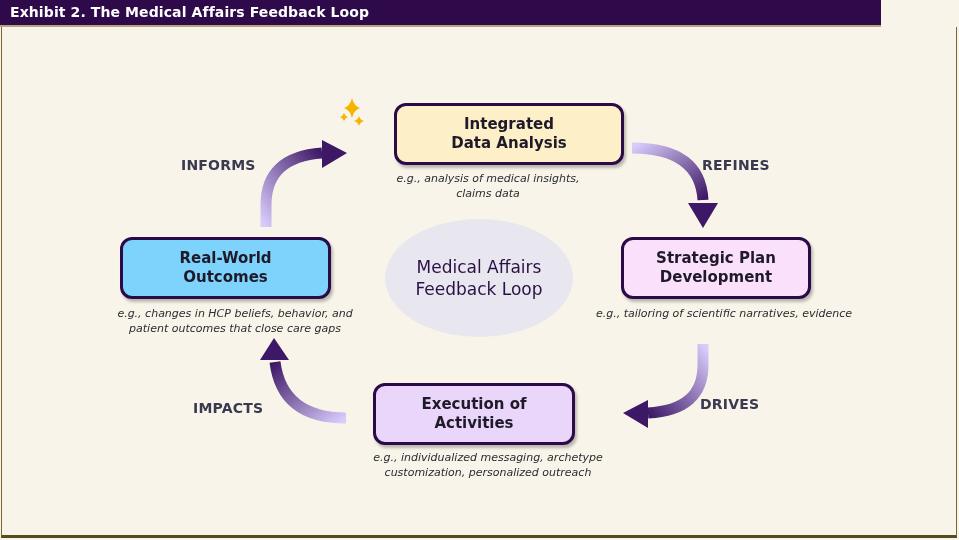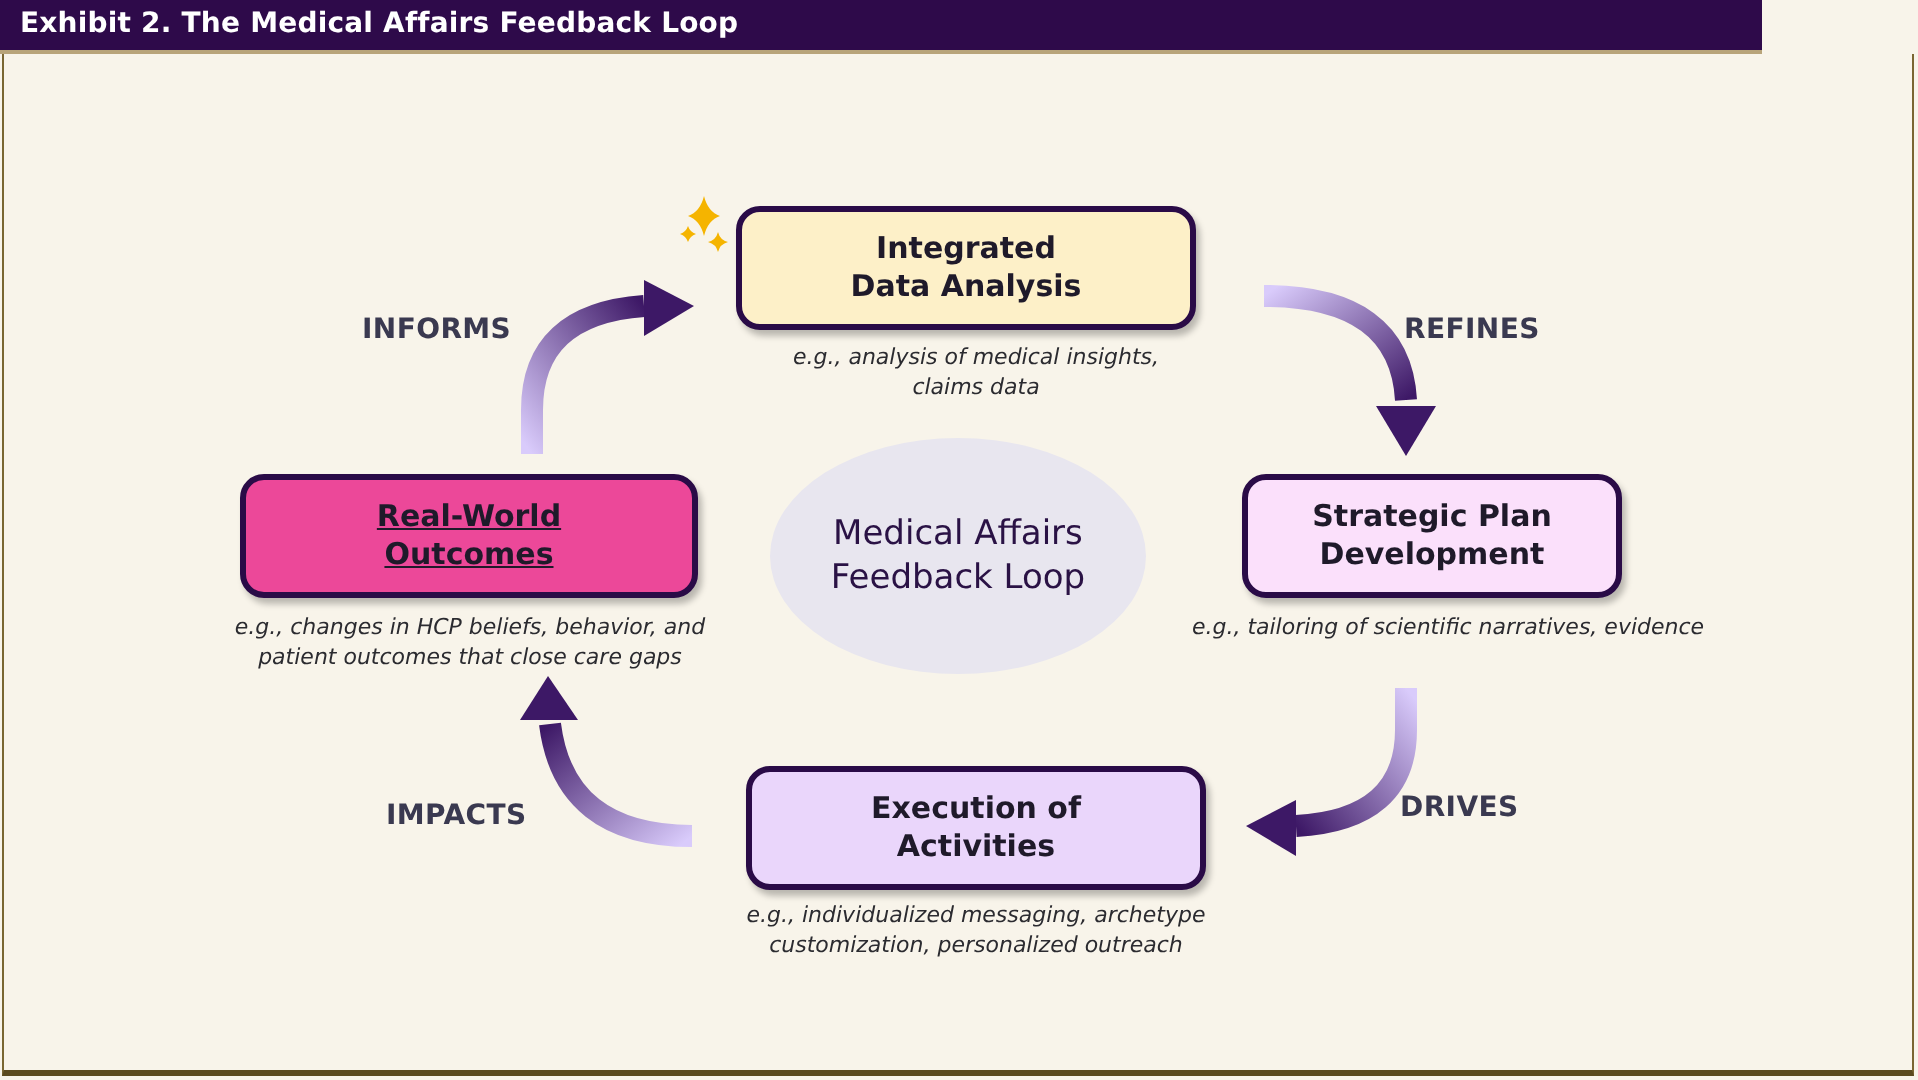--- a/index.html
+++ b/index.html
@@ -63,53 +63,53 @@
     <polygon points="260,360 274,338 289,360" fill="#3d1866"></polygon>
   </g>
 
   <g fill="#f5b400">
     <path d="M352,98 Q354,106 360,108 Q354,110 352,118 Q350,110 344,108 Q350,106 352,98 Z"></path>
     <path d="M344,113 Q345,116 348,117 Q345,118 344,121 Q343,118 340,117 Q343,116 344,113 Z"></path>
     <path d="M359,116 Q360,120 364,121 Q360,122 359,126 Q358,122 354,121 Q358,120 359,116 Z"></path>
   </g>
 </svg>
 
-<div class="box" style="left:368px;top:103px;width:230px;height:62px;background:#fdf0c8;">
+<div class="box" style="left:394px;top:103px;width:230px;height:62px;background:#fdf0c8;">
   <div>
     <span>Integrated</span>
     <span>Data Analysis</span>
   </div>
 </div>
 <div class="desc" style="left:338px;top:171px;width:300px;">
   <span style="display:block">e.g., analysis of medical insights,</span>
   <span style="display:block">claims data</span>
 </div>
 
 <div class="box" style="left:621px;top:237px;width:190px;height:62px;background:#fbe0fb;">
   <div>
     <span>Strategic Plan</span>
     <span>Development</span>
   </div>
 </div>
 <div class="desc" style="left:579px;top:306px;width:290px;">
   <span style="display:block">e.g., tailoring of scientific narratives, evidence</span>
 </div>
 
-<div class="box" style="left:373px;top:383px;width:230px;height:62px;background:#ead6fb;align-items:center;">
+<div class="box" style="left:373px;top:383px;width:202px;height:62px;background:#ead6fb;align-items:center;">
   <div>
     <span>Execution of</span>
     <span>Activities</span>
   </div>
 </div>
 <div class="desc" style="left:338px;top:450px;width:300px;">
   <span style="display:block">e.g., individualized messaging, archetype</span>
   <span style="display:block">customization, personalized outreach</span>
 </div>
 
-<div class="box" style="left:120px;top:237px;width:229px;height:62px;background:#ec4899;text-decoration:underline;">
+<div class="box" style="left:120px;top:237px;width:211px;height:62px;background:#7dd3fc;">
   <div>
     <span>Real-World</span>
     <span>Outcomes</span>
   </div>
 </div>
 <div class="desc" style="left:85px;top:306px;width:300px;">
   <span style="display:block">e.g., changes in HCP beliefs, behavior, and</span>
   <span style="display:block">patient outcomes that close care gaps</span>
 </div>
 

